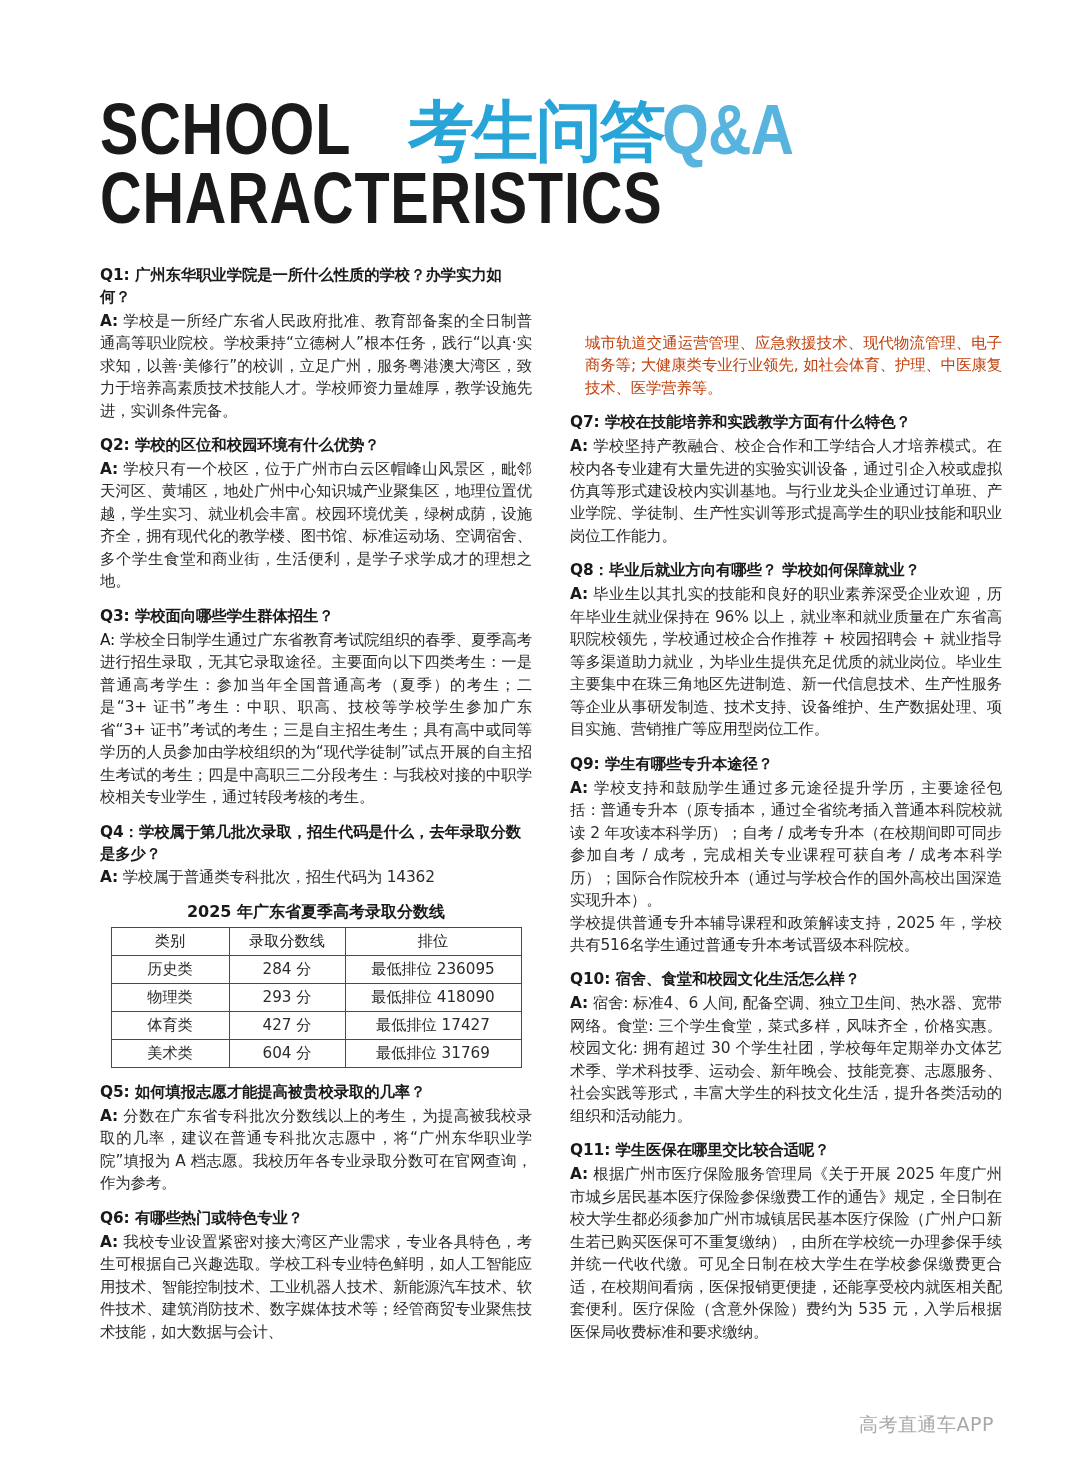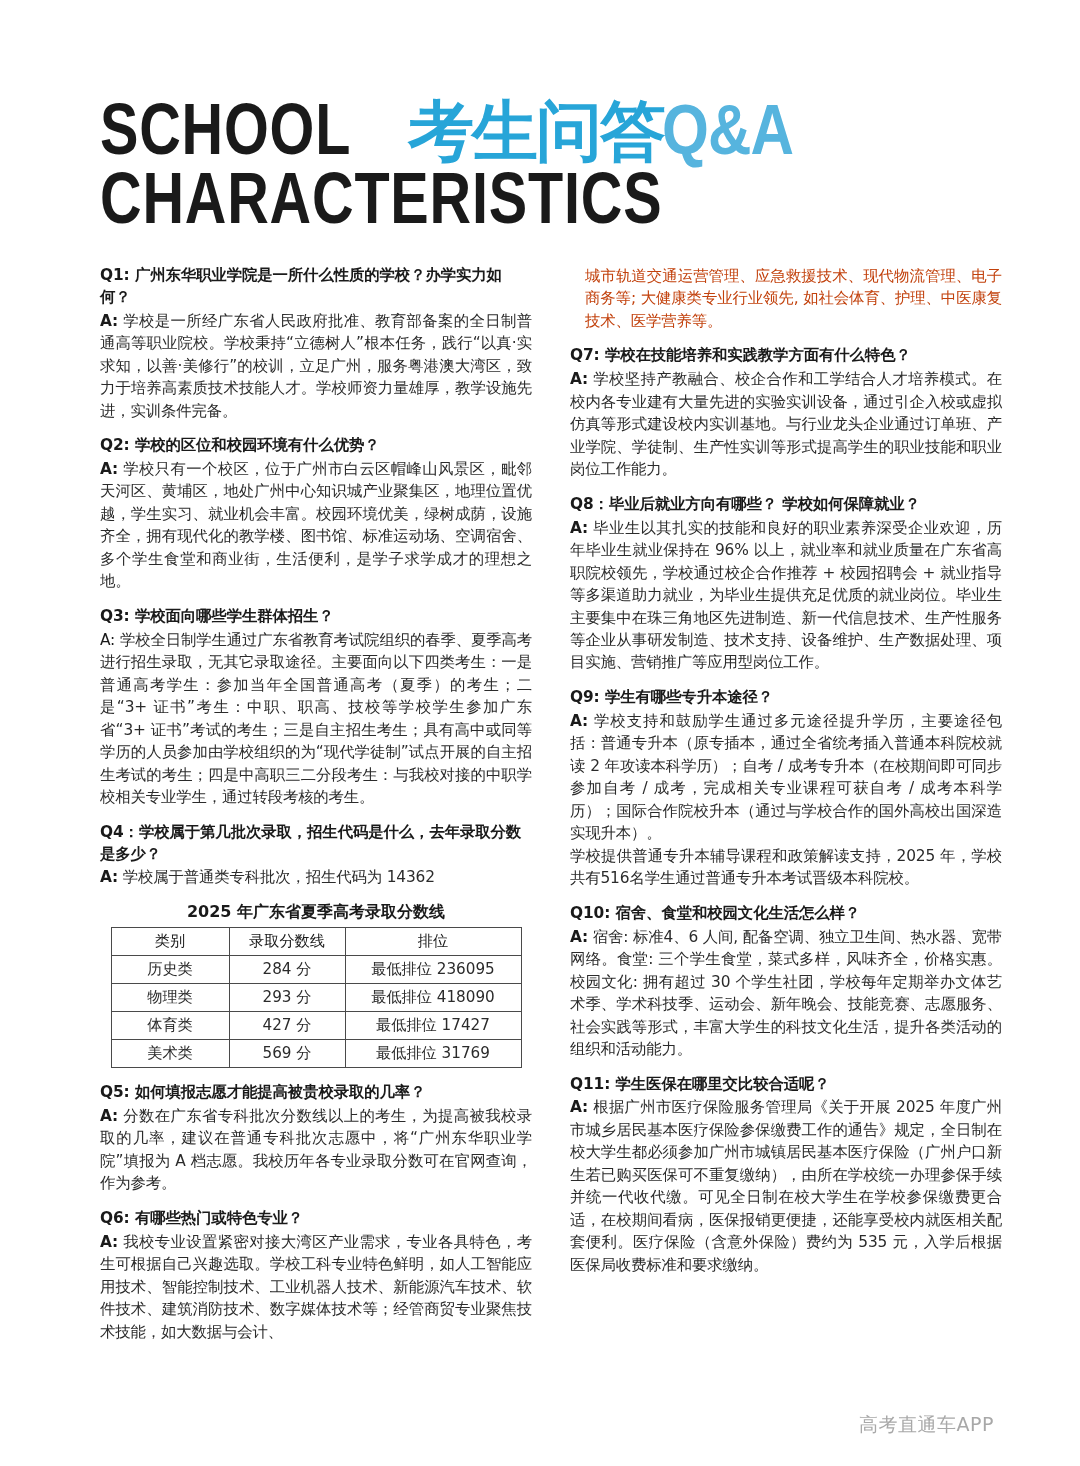--- a/index.html
+++ b/index.html
@@ -70,21 +70,21 @@
     letter-spacing: -1px;
   }
   .mast-line2 {
     margin-top: 2px;
   }
 
   
   .columns {
     display: flex;
     gap: 38px;
-    align-items: flex-start;
+    align-items: flex-end;
   }
   .col {
     width: 432px;
     flex: 0 0 432px;
   }
 
   .qa-block { margin-bottom: 13px; }
 
   .q-head {
     font-family: "DejaVu Sans", sans-serif;
@@ -228,21 +228,21 @@
               <td>293 分</td>
               <td>最低排位 418090</td>
             </tr>
             <tr>
               <td>体育类</td>
               <td>427 分</td>
               <td>最低排位 17427</td>
             </tr>
             <tr>
               <td>美术类</td>
-              <td>569 分</td>
+              <td>604 分</td>
               <td>最低排位 31769</td>
             </tr>
           </tbody>
         </table>
       </div>
 
       <div class="qa-block">
         <p class="q-head">Q5: 如何填报志愿才能提高被贵校录取的几率？</p>
         <p class="a-body"><span class="lead">A:</span><span> 分数在广东省专科批次分数线以上的考生，为提高被我校录取的几率，建议在普通专科批次志愿中，将“广州东华职业学院”填报为 A 档志愿。我校历年各专业录取分数可在官网查询，作为参考。</span></p>
       </div>

